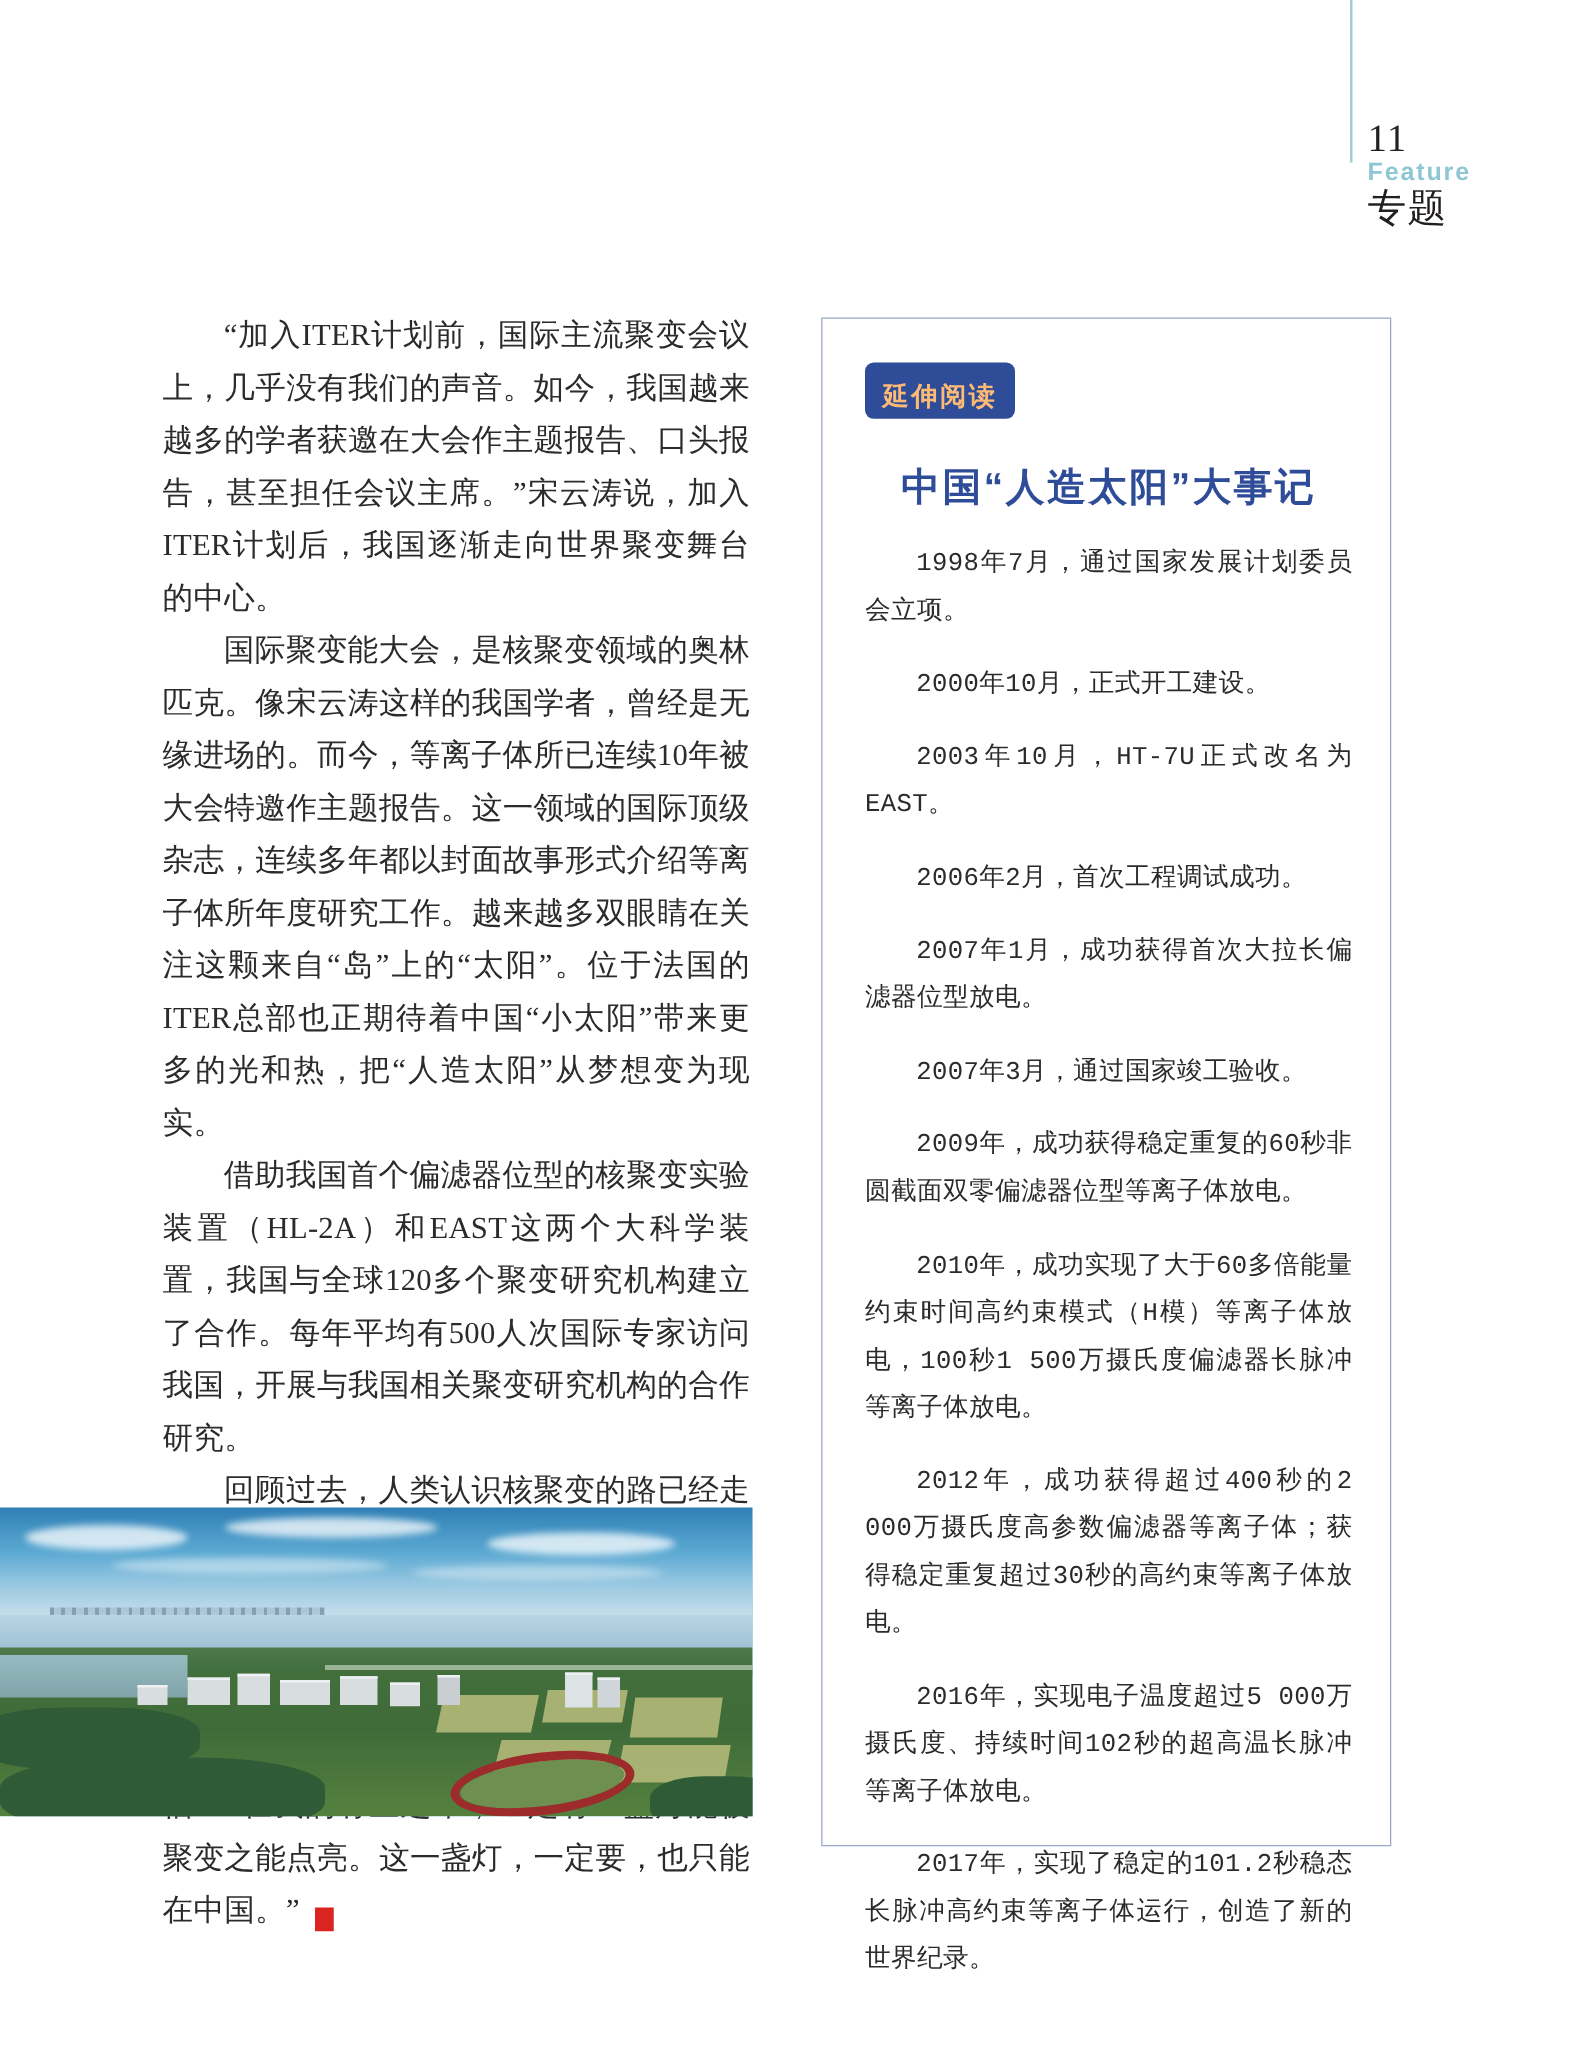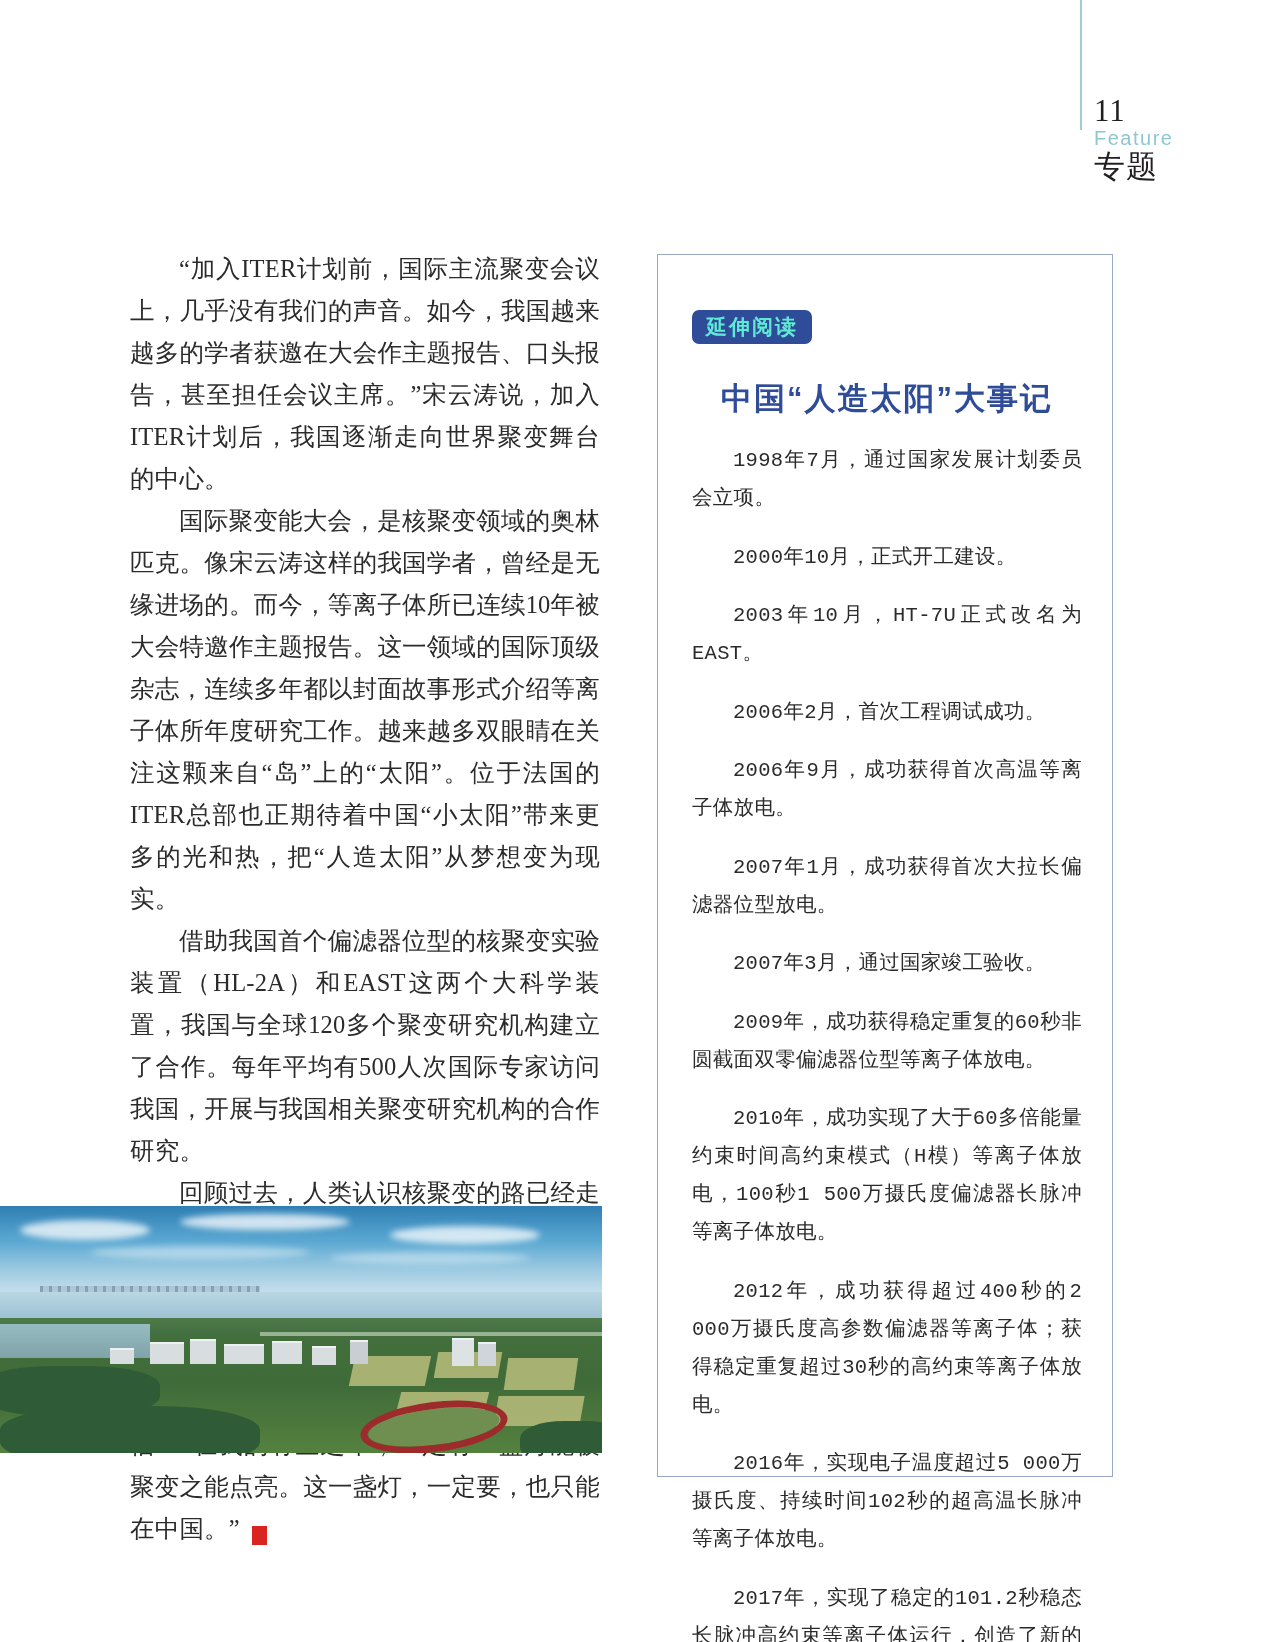--- a/index.html
+++ b/index.html
@@ -45,21 +45,21 @@
     line-height: 30px;
     color: #231f20;
     letter-spacing: 1px;
   }
   #folio-en {
     font-family: "Liberation Sans", sans-serif;
     font-size: 20px;
     line-height: 25px;
     color: #8fc6d4;
     letter-spacing: 1.5px;
-    font-weight: 400;
+    font-weight: 700;
   }
   #folio-cn {
     font-family: "Liberation Sans", "DejaVu Sans", sans-serif;
     font-size: 31px;
     line-height: 29px;
     color: #231f20;
     letter-spacing: 1px;
     margin-top: 1px;
   }
 
@@ -229,29 +229,28 @@
     border: 1.5px solid #9aa7c7;
     box-sizing: border-box;
     background: #ffffff;
   }
   #sidebar-inner {
     padding: 35px 30px 24px 34px;
   }
   #reading-badge {
     display: inline-block;
     background: #2f4c99;
-    color: #5eead4;
+    color: #fdba74;
     font-family: "Liberation Sans", "DejaVu Sans", sans-serif;
     font-size: 21px;
     font-weight: bold;
     letter-spacing: 2px;
-    padding: 6px 14px 7px 14px;
+    padding: 17px 14px 7px 14px;
     border-radius: 7px;
     line-height: 1;
-    margin-top: 20px;
   }
   #sidebar-title {
     margin-top: 34px;
     text-align: center;
     font-family: "Liberation Sans", "DejaVu Sans", sans-serif;
     font-size: 31px;
     font-weight: bold;
     color: #2f4c99;
     letter-spacing: 2px;
   }
@@ -327,21 +326,20 @@
 
 <div id="sidebar-box">
   <div id="sidebar-inner">
     <div id="reading-badge">延伸阅读</div>
     <div id="sidebar-title">中国“人造太阳”大事记</div>
     <div id="timeline-list">
       <p class="timeline-item">1998年7月，通过国家发展计划委员会立项。</p>
       <p class="timeline-item">2000年10月，正式开工建设。</p>
       <p class="timeline-item">2003年10月，HT-7U正式改名为EAST。</p>
       <p class="timeline-item">2006年2月，首次工程调试成功。</p>
-      <p class="timeline-item">2006年9月，成功获得首次高温等离子体放电。</p>
       <p class="timeline-item">2007年1月，成功获得首次大拉长偏滤器位型放电。</p>
       <p class="timeline-item">2007年3月，通过国家竣工验收。</p>
       <p class="timeline-item">2009年，成功获得稳定重复的60秒非圆截面双零偏滤器位型等离子体放电。</p>
       <p class="timeline-item">2010年，成功实现了大于60多倍能量约束时间高约束模式（H模）等离子体放电，100秒1 500万摄氏度偏滤器长脉冲等离子体放电。</p>
       <p class="timeline-item">2012年，成功获得超过400秒的2 000万摄氏度高参数偏滤器等离子体；获得稳定重复超过30秒的高约束等离子体放电。</p>
       <p class="timeline-item">2016年，实现电子温度超过5 000万摄氏度、持续时间102秒的超高温长脉冲等离子体放电。</p>
       <p class="timeline-item">2017年，实现了稳定的101.2秒稳态长脉冲高约束等离子体运行，创造了新的世界纪录。</p>
 
     </div>
   </div>

